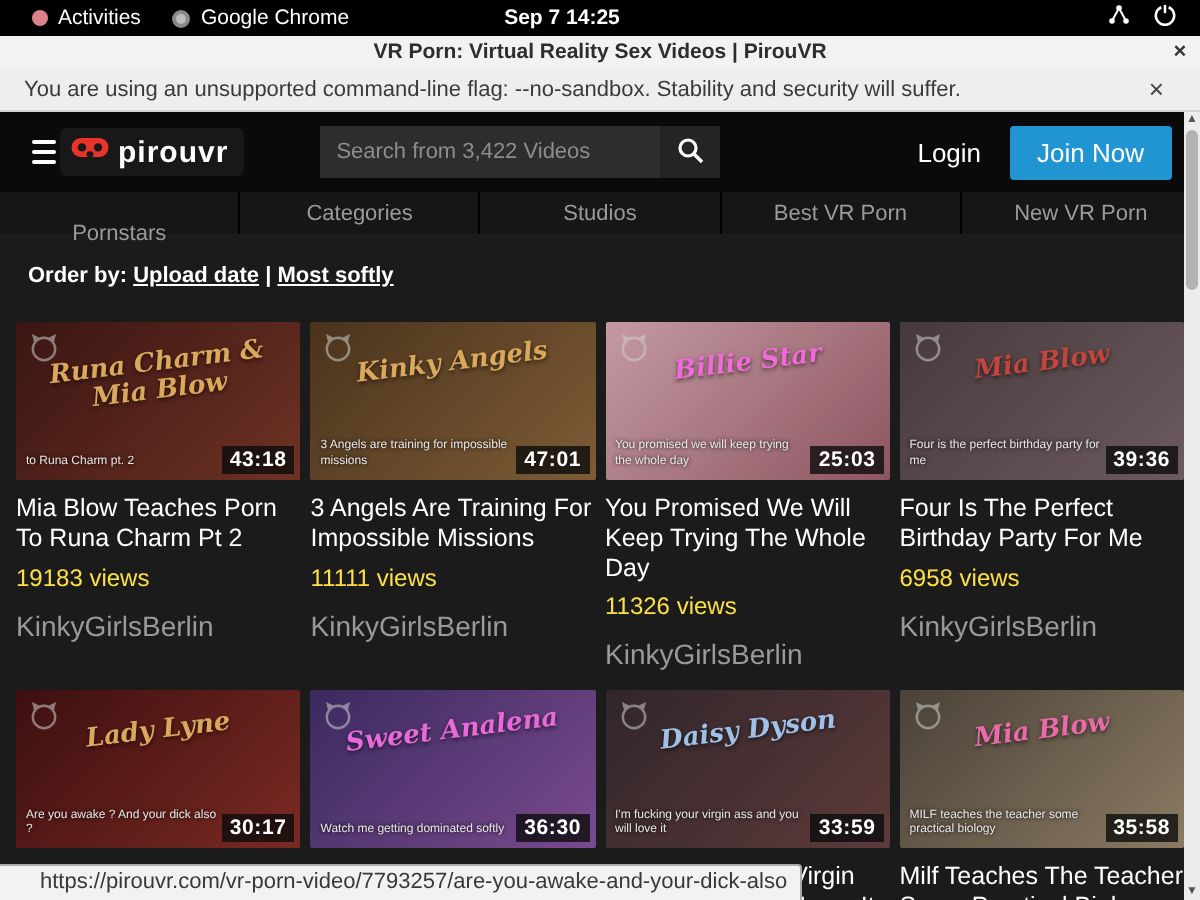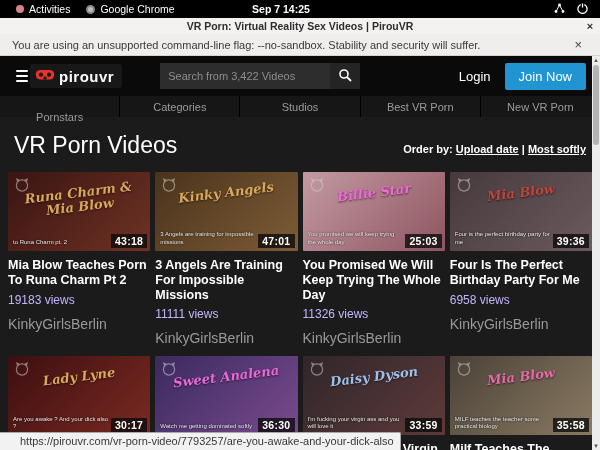--- a/index.html
+++ b/index.html
@@ -70,23 +70,23 @@
   .thumb { position:relative; height:79px; border-radius:1px; overflow:hidden; }
   .overlay-name { position:absolute; top:14px; left:0; right:0; text-align:center;
     font-family:"DejaVu Serif","Liberation Serif",serif; font-style:italic; font-weight:bold;
     font-size:13px; transform:rotate(-7deg); text-shadow:0 1px 2px rgba(0,0,0,0.6);
     line-height:1.05; padding:0 6px; }
   .thumb-caption { position:absolute; left:5px; bottom:4px; max-width:68%; font-size:6px;
     color:#e8e8e8; text-shadow:0 0 2px #000; line-height:1.3; }
   .duration { position:absolute; right:3px; bottom:3px; background:rgba(10,10,10,0.78);
     color:#fff; font-size:10.5px; font-weight:bold; padding:1px 4px; letter-spacing:0.3px; }
   .cat-badge { position:absolute; top:5px; left:6px; width:16px; height:16px; opacity:0.55; }
-  .v-title { color:#fff; font-size:12.5px; font-weight:bold; line-height:1.18; margin-top:7px;
+  .v-title { color:#fff; font-size:12.5px; font-weight:normal; line-height:1.18; margin-top:7px;
     min-height:30px; }
-  .v-views { color:#c4b5fd; font-size:12px; margin-top:5px; }
+  .v-views { color:#fde047; font-size:12px; margin-top:5px; }
   .v-studio { color:#9a9a9a; font-size:14px; margin-top:9px; }
 
   
   .scrollbar { position:absolute; top:56px; right:0; bottom:0; width:8px; background:#ececec;
     display:flex; flex-direction:column; align-items:center; z-index:40; }
   .sb-arrow { color:#555; font-size:6px; line-height:8px; }
   .sb-thumb { width:6px; height:80px; background:#b3b3b3; border-radius:3px; margin-top:1px; }
   .sb-bottom { margin-top:auto; }
 
   
@@ -175,21 +175,20 @@
 
 <div class="menubar">
     <div class="menu-item">Pornstars</div>
     <div class="menu-item">Categories</div>
     <div class="menu-item">Studios</div>
     <div class="menu-item">Best VR Porn</div>
     <div class="menu-item">New VR Porn</div>
   </div>
 
 <div class="page-head">
-  <div class="page-title">VR Porn Videos</div>
   <div class="order-by">
     <span>Order by:</span>
     <a>Upload date</a>
     <span>|</span>
     <a>Most softly</a>
   </div>
 </div>
 
 <div class="grid">
   <div class="card">

